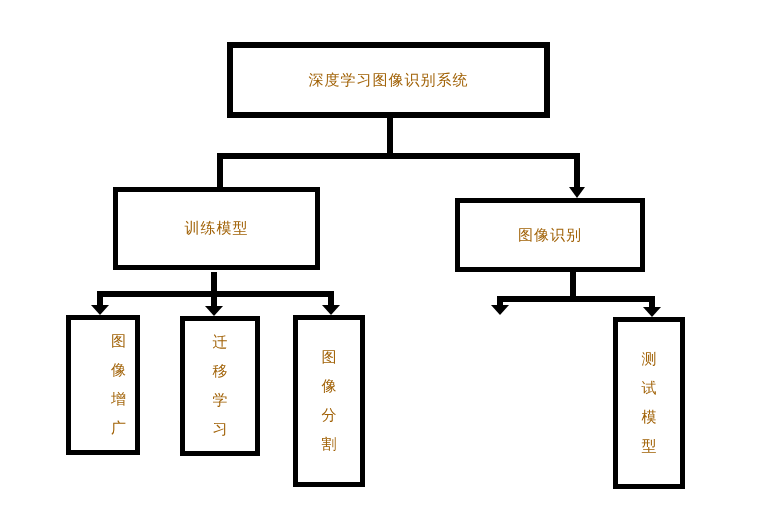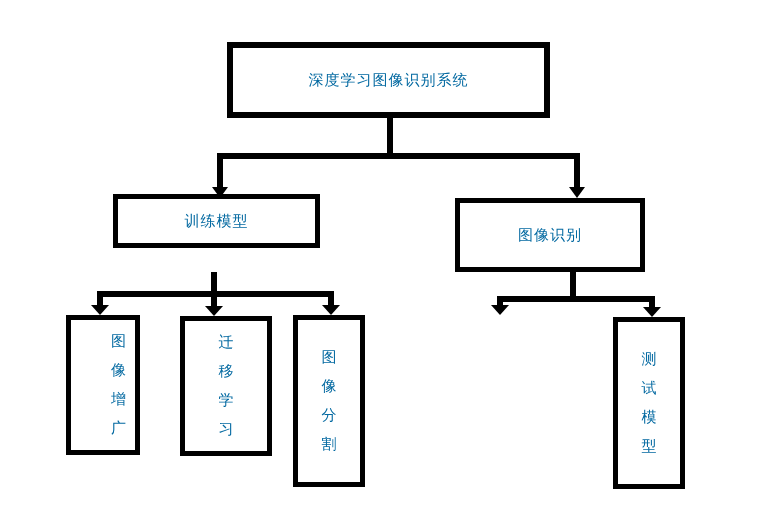--- a/index.html
+++ b/index.html
@@ -7,21 +7,21 @@
     padding: 0;
     background: #ffffff;
     font-family: "DejaVu Sans", sans-serif;
   }
   .canvas {
     position: relative;
     width: 768px;
     height: 514px;
     background: #ffffff;
     overflow: hidden;
-    color: #0369a1;
+    color: #a16207;
   }
   svg.connectors {
     position: absolute;
     left: 0; top: 0;
     width: 768px; height: 514px;
   }
   svg.connectors path {
     stroke: #000000;
     stroke-width: 6;
     fill: none;
@@ -48,24 +48,24 @@
   }
   .node .vlabel {
     width: 17px;
     font-size: 15px;
     line-height: 29px;
     word-break: break-all;
     text-align: center;
   }
   
   #node-root  { left: 227px; top: 42px;  width: 323px; height: 76px; border-width: 6px; }
-  #node-train { left: 113px; top: 194px; width: 207px; height: 54px; }
+  #node-train { left: 113px; top: 187px; width: 207px; height: 83px; }
   #node-recog { left: 455px; top: 198px; width: 190px; height: 74px; }
   #node-aug   { left: 66px;  top: 315px; width: 74px;  height: 140px; padding-left: 31px; }
-  #node-tl    { left: 180px; top: 316px; width: 92px;  height: 140px; }
+  #node-tl    { left: 180px; top: 316px; width: 80px;  height: 140px; }
   #node-seg   { left: 293px; top: 315px; width: 72px;  height: 172px; }
   #node-load  { left: 465px; top: 315px; width: 72px;  height: 140px; }
   #node-test  { left: 613px; top: 317px; width: 72px;  height: 172px; }
 </style>
 </head>
 <body>
 
 <div class="canvas">
 
   <svg class="connectors" viewBox="0 0 768 514" xmlns="http://www.w3.org/2000/svg">

